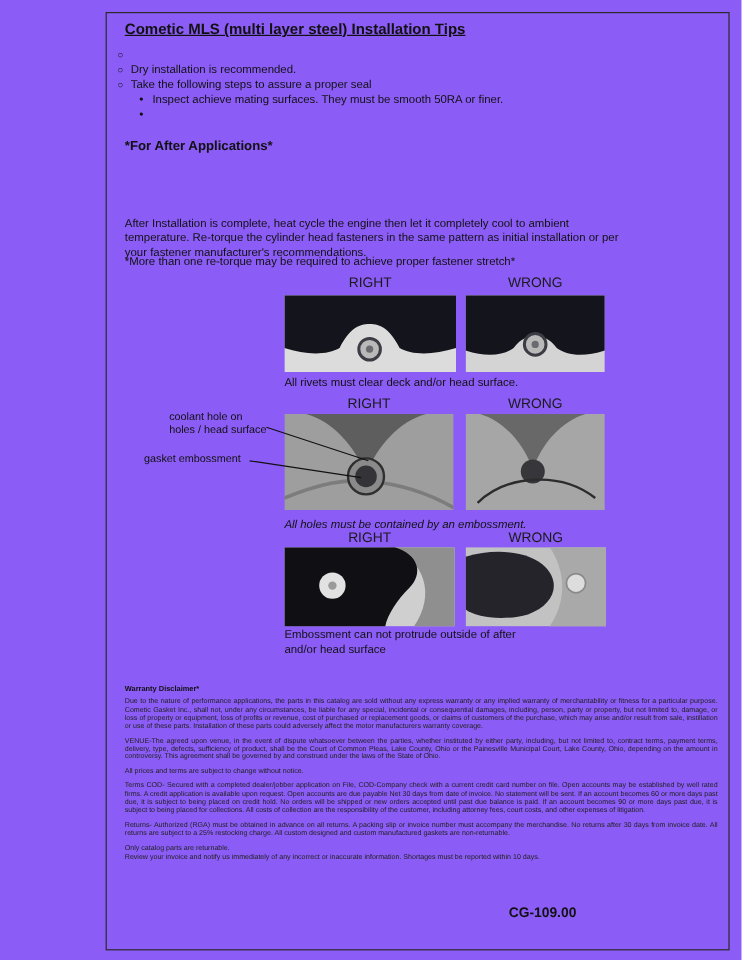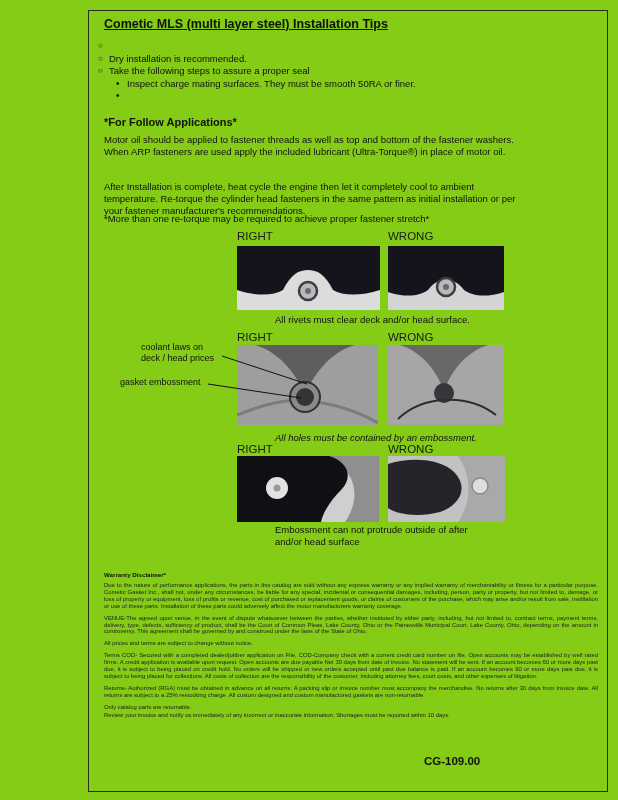--- a/index.html
+++ b/index.html
@@ -1,32 +1,32 @@
 <!DOCTYPE html>
 <html><head>
 <meta charset="utf-8">
 <style>
   html,body{margin:0;padding:0;background:#fff;}
-  .page{position:relative;width:618px;height:800px;background:#84cc16;
+  .page{position:relative;width:618px;height:800px;background:#8b5cf6;
         font-family:"Liberation Sans",sans-serif;color:#111;overflow:hidden;}
   .frame{position:absolute;left:88px;top:10px;width:518px;height:780px;border:1px solid #2a2a2a;}
   .abs{position:absolute;}
   .title{left:104px;top:17px;font-size:12.5px;font-weight:bold;text-decoration:underline;}
   .bullets{left:98px;top:40px;font-size:9.5px;line-height:12.5px;width:470px;}
   .b-line{display:flex;align-items:flex-start;}
   .b-marker{width:11px;font-size:8px;line-height:12.5px;}
   .sub{margin-left:18px;}
   .sub .b-marker{font-size:10px;}
   .diesel-h{left:104px;top:116px;font-size:11px;font-weight:bold;}
   .para{font-size:9.5px;line-height:12px;width:414px;}
   .p1{left:104px;top:134px;}
   .p2{left:104px;top:181px;}
   .p3{left:104px;top:213px;}
-  .dg-label{font-size:11.5px;text-align:left;color:#1a1a1a;}
-  .caption{font-size:9.5px;color:#111;margin-left:38px;}
+  .dg-label{font-size:11.5px;text-align:center;color:#1a1a1a;}
+  .caption{font-size:9.5px;color:#111;}
   .callout{font-size:9px;line-height:10.5px;color:#111;}
   .legal{left:104px;top:571px;width:494px;}
   .legal h4{margin:0 0 4px 0;font-size:6.2px;font-weight:bold;}
   .legal p{margin:0 0 5px 0;font-size:5.9px;line-height:6.9px;color:#222;text-align:justify;}
   .legal p.tight{margin-bottom:1px;}
   .code{left:424px;top:755px;font-size:11.5px;color:#111;font-weight:bold;}
   svg{display:block;}
 </style>
 </head>
 <body>
@@ -43,29 +43,28 @@
     <div class="b-line">
       <span class="b-marker">○</span>
       <span>Dry installation is recommended.</span>
     </div>
     <div class="b-line">
       <span class="b-marker">○</span>
       <span>Take the following steps to assure a proper seal</span>
     </div>
     <div class="b-line sub">
       <span class="b-marker">•</span>
-      <span>Inspect charge mating surfaces.  They must be smooth 50RA or finer.</span>
+      <span>Inspect achieve mating surfaces.  They must be smooth 50RA or finer.</span>
     </div>
     <div class="b-line sub">
       <span class="b-marker">•</span>
     </div>
   </div>
 
-  <div class="abs diesel-h">*For Follow Applications*</div>
-  <div class="abs para p1">Motor oil should be applied to fastener threads as well as top and bottom of the fastener washers. When ARP fasteners are used apply the included lubricant (Ultra-Torque®) in place of motor oil.</div>
+  <div class="abs diesel-h">*For After Applications*</div>
   <div class="abs para p2">After Installation is complete, heat cycle the engine then let it completely cool to ambient temperature. Re-torque the cylinder head fasteners in the same pattern as initial installation or per your fastener manufacturer's recommendations.</div>
   <div class="abs para p3">*More than one re-torque may be required to achieve proper fastener stretch*</div>
 
   <div class="abs dg-label" style="left:237px;top:230px;width:143px;">RIGHT</div>
   <div class="abs dg-label" style="left:388px;top:230px;width:116px;">WRONG</div>
   <div class="abs" style="left:237px;top:246px;">
     <svg width="143" height="64" viewBox="0 0 143 64">
       <rect width="143" height="64" fill="#dcdcdc"></rect>
       <path d="M0,0 H143 V44 C124,50 106,50 96,44 C88,28 80,24 71,24 C62,24 54,28 46,44 C36,50 18,50 0,44 Z" fill="#14141c"></path>
       <circle cx="71" cy="45" r="9" fill="#b9b9b9" stroke="#3c3c44" stroke-width="2.5"></circle>
@@ -79,22 +78,22 @@
       <circle cx="58" cy="41" r="9" fill="#b9b9b9" stroke="#3c3c44" stroke-width="2.5"></circle>
       <circle cx="58" cy="41" r="3" fill="#6a6a70"></circle>
     </svg>
   </div>
   <div class="abs caption" style="left:237px;top:314px;">All rivets must clear deck and/or head surface.</div>
 
   <div class="abs dg-label" style="left:237px;top:331px;width:141px;">RIGHT</div>
   <div class="abs dg-label" style="left:388px;top:331px;width:116px;">WRONG</div>
 
   <div class="abs callout" style="left:141px;top:342px;text-align:left;">
-    <div>coolant laws on</div>
-    <div>deck / head prices</div>
+    <div>coolant hole on</div>
+    <div>holes / head surface</div>
   </div>
   <div class="abs callout" style="left:120px;top:377px;">gasket embossment</div>
   <div class="abs" style="left:205px;top:348px;z-index:3;pointer-events:none;">
     <svg width="115" height="58" viewBox="0 0 115 58">
       <line x1="17" y1="8" x2="102" y2="36" stroke="#111" stroke-width="1"></line>
       <line x1="3" y1="36" x2="96" y2="50" stroke="#111" stroke-width="1"></line>
     </svg>
   </div>
 
   <div class="abs" style="left:237px;top:345px;">

